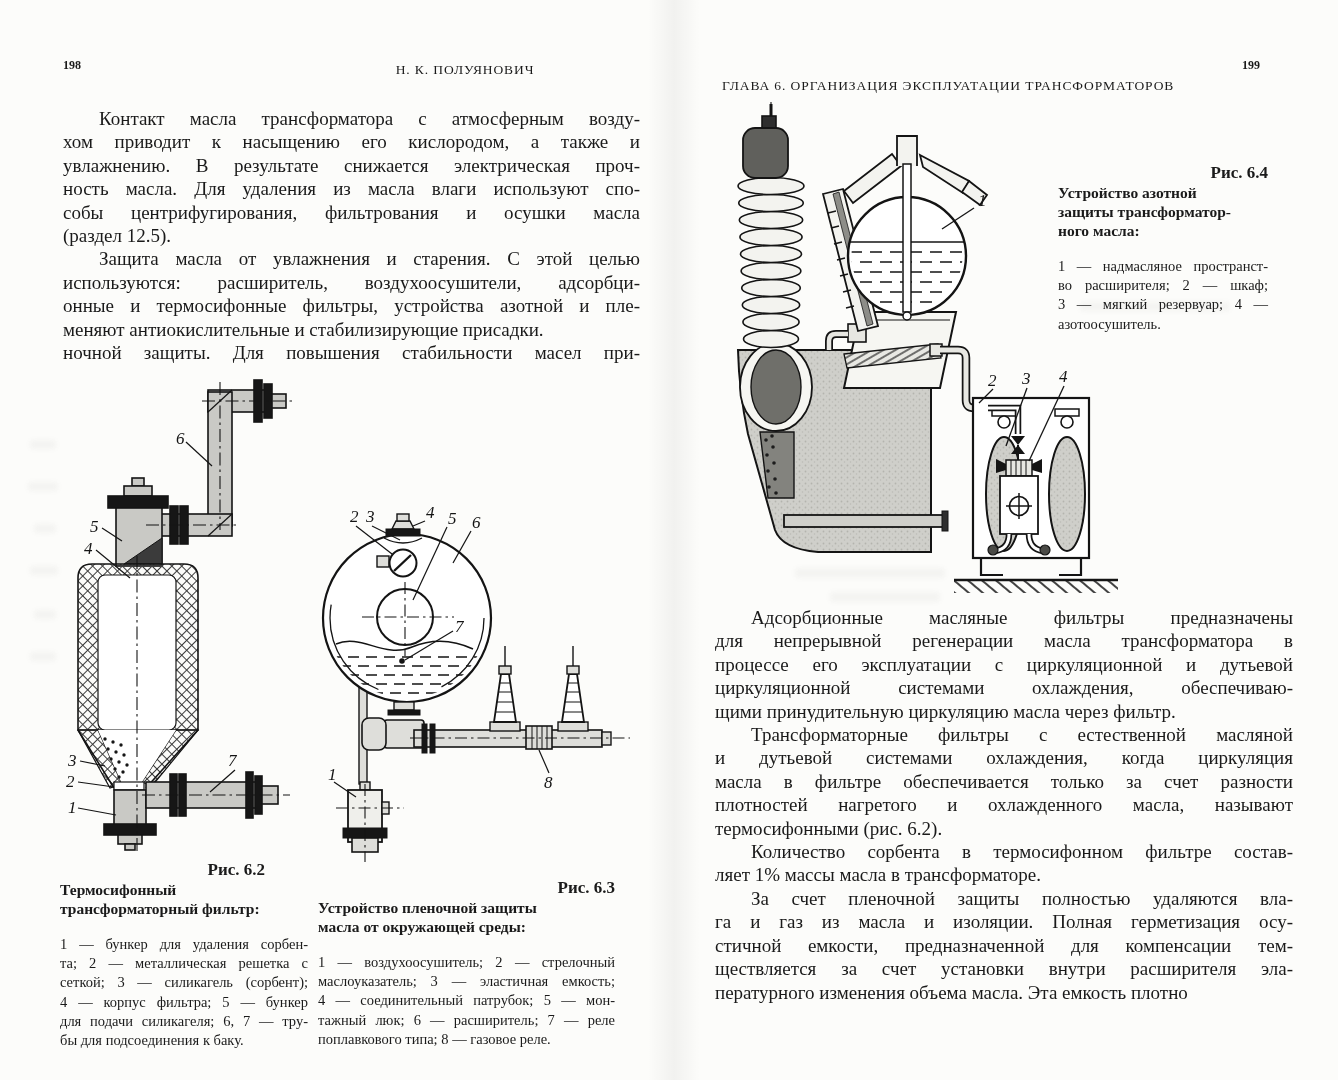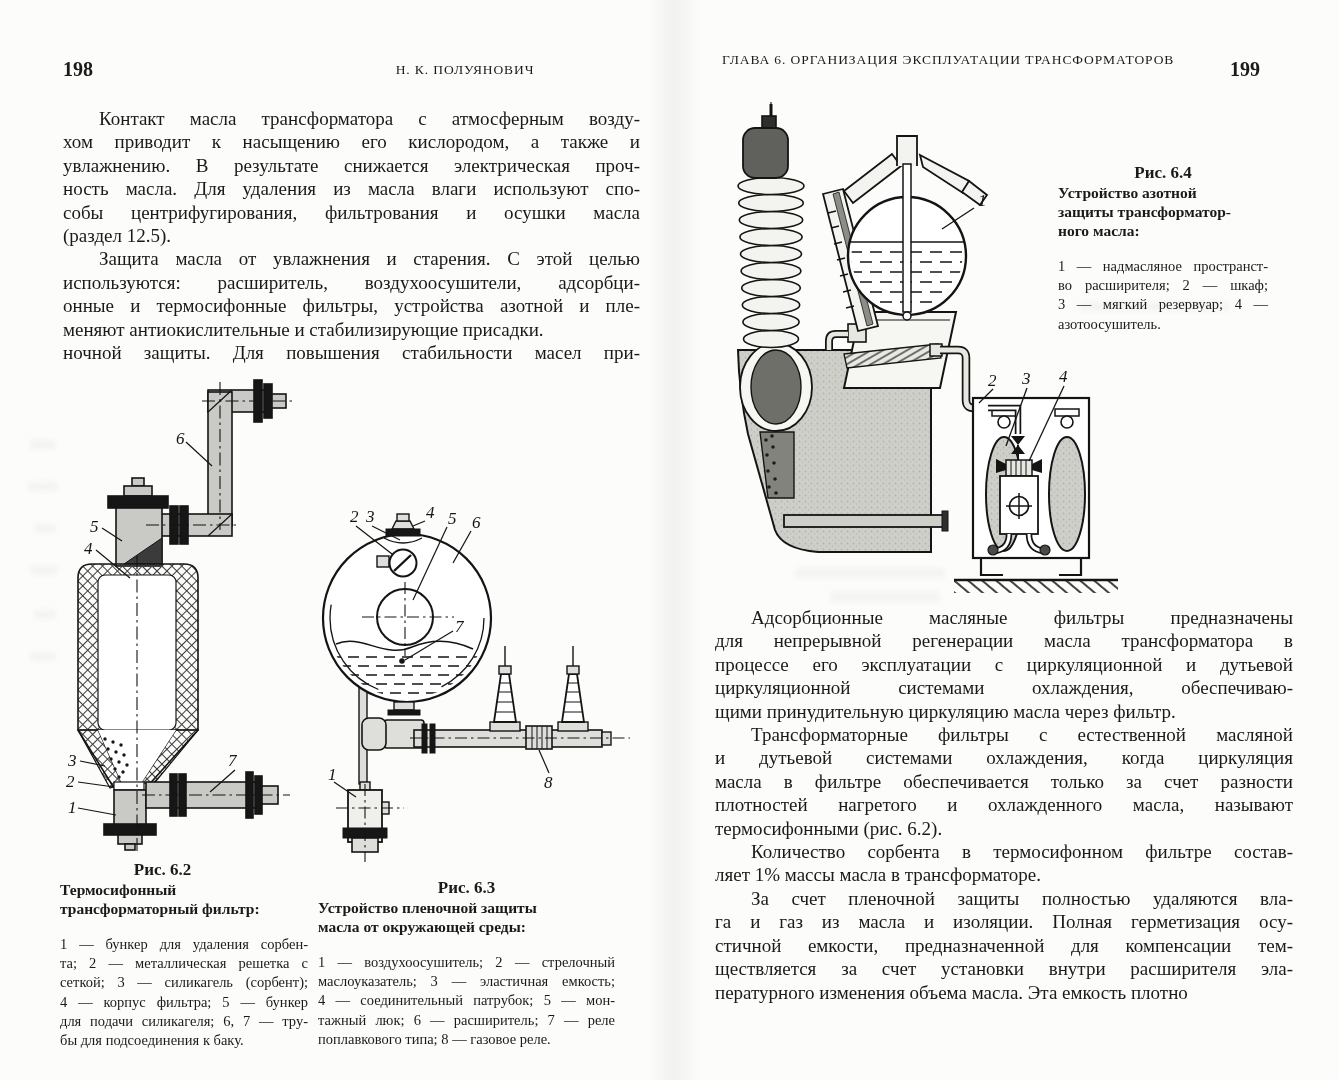--- a/index.html
+++ b/index.html
@@ -1,25 +1,25 @@
 <!DOCTYPE html>
 <html><head>
 <meta charset="utf-8">
 <style>
   html,body{margin:0;padding:0}
   #spread{position:relative;width:1338px;height:1080px;background:#fcfcfa;overflow:hidden;
           font-family:"Liberation Serif","DejaVu Serif",serif;color:#1a1a1a}
   .abs{position:absolute}
-  .pgnum{font-size:20px;font-weight:bold}
+  .pgnum{font-size:12px;font-weight:bold}
   .rh{font-size:13.5px;letter-spacing:0.9px}
   .body-text{font-size:19px;line-height:23.4px}
   .para .tline{text-align:justify;text-align-last:justify}
   .para .tline.last{text-align-last:left}
   .para .tline:first-child{text-indent:36px}
-  .cap-title{font-weight:bold;font-size:17px;text-align:center;line-height:19px;margin-bottom:1px}
+  .cap-title{font-weight:bold;font-size:17px;text-align:right;line-height:19px;margin-bottom:1px}
   .cap-sub .tline{font-weight:bold;font-size:15.5px;line-height:19px;}
   .legend{font-size:14.5px;line-height:19.2px;margin-top:17px}
   .legend .tline{text-align:justify;text-align-last:justify}
   .legend .tline.last{text-align-last:left}
   .run-b{font-weight:normal}
   .run-i{}
   .gutter{position:absolute;left:648px;top:0;width:52px;height:1080px;
           background:linear-gradient(90deg,rgba(0,0,0,0) 0%,rgba(0,0,0,0.045) 50%,rgba(0,0,0,0) 100%)}
   .smudge{position:absolute;background:#8a8a86;opacity:0.07;filter:blur(2.5px);border-radius:3px}
   svg text.figlabel{font-family:"Liberation Serif","DejaVu Serif",serif;font-style:italic;font-size:17px;fill:#141414}
@@ -263,21 +263,21 @@
       </div>
     <div class="legend">
         <div class="tline"><span class="run-n">1 — воздухоосушитель; 2 — стрелочный</span></div>
         <div class="tline"><span class="run-n">маслоуказатель; 3 — эластичная емкость;</span></div>
         <div class="tline"><span class="run-n">4 — соединительный патрубок; 5 — мон-</span></div>
         <div class="tline"><span class="run-n">тажный люк; 6 — расширитель; 7 — реле</span></div>
         <div class="tline last"><span class="run-n">поплавкового типа; 8 — газовое реле.</span></div>
       </div>
   </div>
 
-  <div class="abs rh" style="left:722px;top:52px;width:480px">ГЛАВА 6. ОРГАНИЗАЦИЯ ЭКСПЛУАТАЦИИ ТРАНСФОРМАТОРОВ</div>
+  <div class="abs rh" style="left:722px;top:78px;width:480px">ГЛАВА 6. ОРГАНИЗАЦИЯ ЭКСПЛУАТАЦИИ ТРАНСФОРМАТОРОВ</div>
   <div class="abs pgnum" style="left:1200px;top:58px;width:60px;text-align:right">199</div>
 
   <svg class="abs" style="left:726px;top:98px" width="400" height="500" viewBox="0 0 400 500">
     <defs>
       <pattern id="stip64" width="6" height="6" patternUnits="userSpaceOnUse">
         <rect width="6" height="6" fill="#cfcfca"></rect>
         <circle cx="1.5" cy="1.5" r="0.9" fill="#b4b4ae"></circle>
         <circle cx="4.5" cy="4" r="0.8" fill="#bcbcb6"></circle>
       </pattern>
       <pattern id="diag64" width="6" height="6" patternUnits="userSpaceOnUse" patternTransform="rotate(60)">

